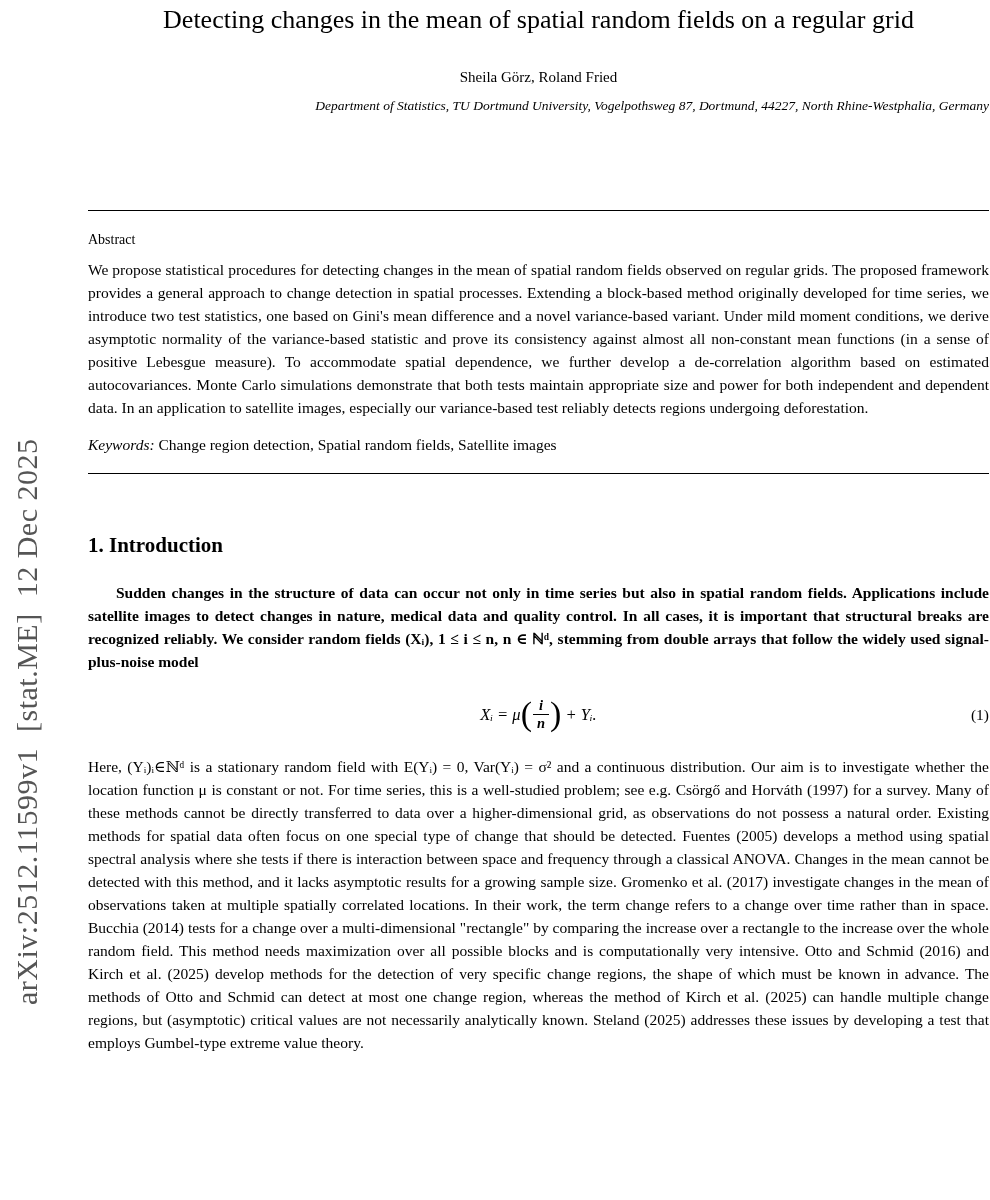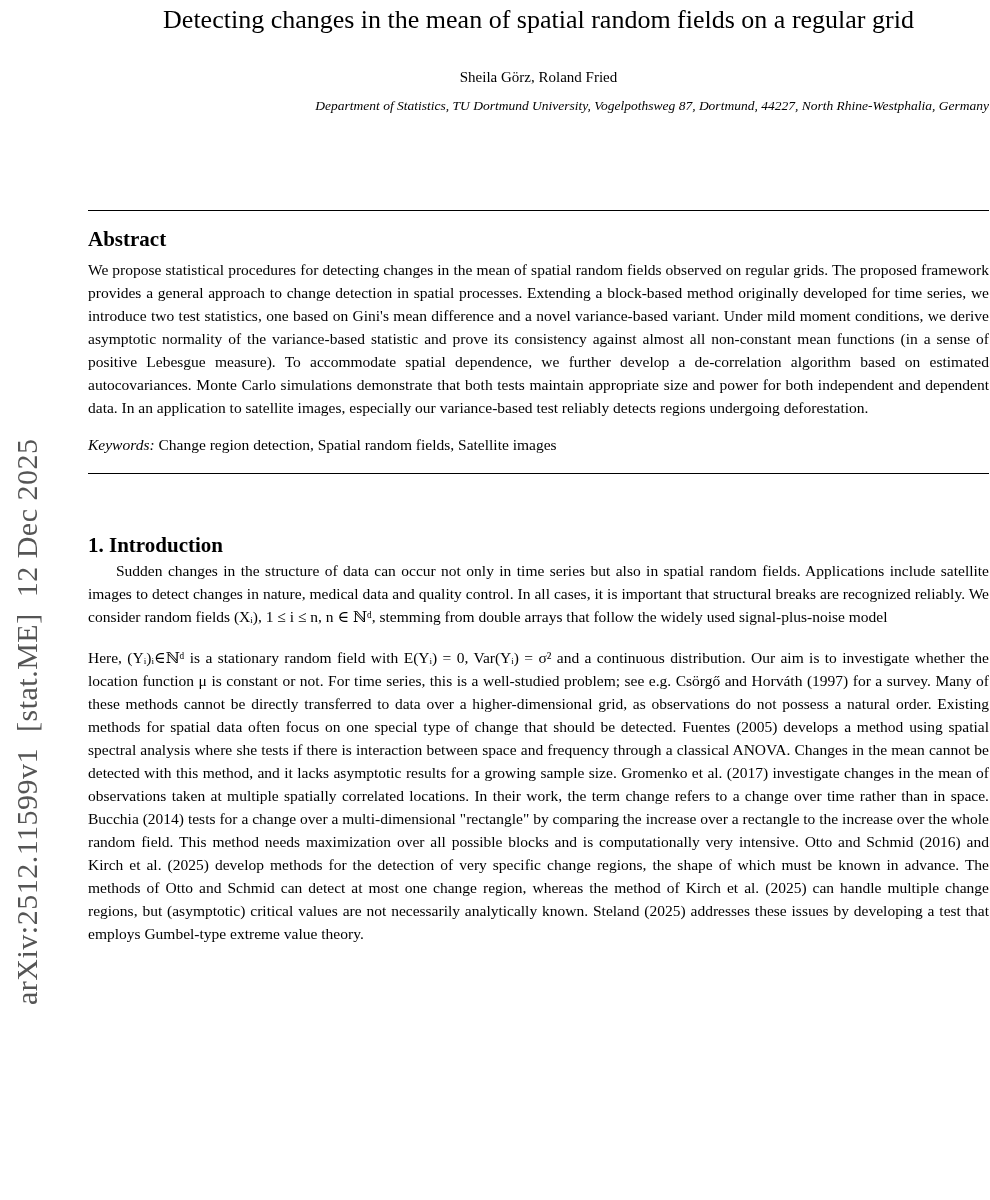--- a/index.html
+++ b/index.html
@@ -56,22 +56,22 @@
   }
   .rule {
     border: none;
     border-top: 1.6px solid #000000;
     margin: 0;
   }
   .rule-top { margin-top: 96px; }
   .rule-bottom { margin-top: 19px; }
   .abstract-heading {
     margin-top: 19px;
-    font-size: 21px;
-    font-weight: 700;
+    font-size: 14px;
+    font-weight: 400;
     line-height: 19px;
   }
   .body-text {
     font-size: 15.5px;
     line-height: 23px;
     text-align: justify;
   }
   .abstract-body { margin-top: 9px; }
   .keywords-line {
     margin-top: 16px;
@@ -79,22 +79,23 @@
     line-height: 19px;
   }
   .keywords-label { font-style: italic; }
   .section-heading {
     margin-top: 62px;
     font-size: 21px;
     font-weight: 700;
     line-height: 19px;
   }
   .intro-para1 {
-    margin-top: 4px;
+    margin-top: 26px;
     text-indent: 28px;
+    font-weight: bold;
   }
   .equation-row {
     position: relative;
     margin-top: 20px;
     height: 44px;
   }
   .equation-center {
     text-align: center;
     font-size: 16.5px;
     line-height: 44px;
@@ -179,20 +180,29 @@
       <span class="keywords-label">Keywords:</span>
       <span>Change region detection, Spatial random fields, Satellite images</span>
     </div>
 
     <hr class="rule rule-bottom">
 
     <div class="section-heading">1. Introduction</div>
 
     <p class="body-text intro-para1">Sudden changes in the structure of data can occur not only in time series but also in spatial random fields. Applications include satellite images to detect changes in nature, medical data and quality control. In all cases, it is important that structural breaks are recognized reliably. We consider random fields (Xᵢ), 1 ≤ i ≤ n, n ∈ ℕᵈ, stemming from double arrays that follow the widely used signal-plus-noise model</p>
 
+    <div class="equation-row">
+      <div class="equation-center">
+        <span class="eq-var">Xᵢ = μ</span><span class="bigparen">(</span><span class="frac">
+            <span class="num">i</span>
+            <span class="den">n</span>
+          </span><span class="bigparen">)</span> <span class="eq-var">+ Yᵢ.</span>
+      </div>
+      <span class="eq-number">(1)</span>
+    </div>
 
     <p class="body-text intro-para2">Here, (Yᵢ)ᵢ∈ℕᵈ is a stationary random field with E(Yᵢ) = 0, Var(Yᵢ) = σ² and a continuous distribution. Our aim is to investigate whether the location function μ is constant or not. For time series, this is a well-studied problem; see e.g. Csörgő and Horváth (1997) for a survey. Many of these methods cannot be directly transferred to data over a higher-dimensional grid, as observations do not possess a natural order. Existing methods for spatial data often focus on one special type of change that should be detected. Fuentes (2005) develops a method using spatial spectral analysis where she tests if there is interaction between space and frequency through a classical ANOVA. Changes in the mean cannot be detected with this method, and it lacks asymptotic results for a growing sample size. Gromenko et al. (2017) investigate changes in the mean of observations taken at multiple spatially correlated locations. In their work, the term change refers to a change over time rather than in space. Bucchia (2014) tests for a change over a multi-dimensional "rectangle" by comparing the increase over a rectangle to the increase over the whole random field. This method needs maximization over all possible blocks and is computationally very intensive. Otto and Schmid (2016) and Kirch et al. (2025) develop methods for the detection of very specific change regions, the shape of which must be known in advance. The methods of Otto and Schmid can detect at most one change region, whereas the method of Kirch et al. (2025) can handle multiple change regions, but (asymptotic) critical values are not necessarily analytically known. Steland (2025) addresses these issues by developing a test that employs Gumbel-type extreme value theory.</p>
 
   </div>
 
   <div class="footnote">
     <hr class="footnote-rule">
     <div class="footnote-text">
       <span class="fn-label">Email addresses:</span>
       <span class="fn-email">sheila.goerz@tu-dortmund.de</span>

